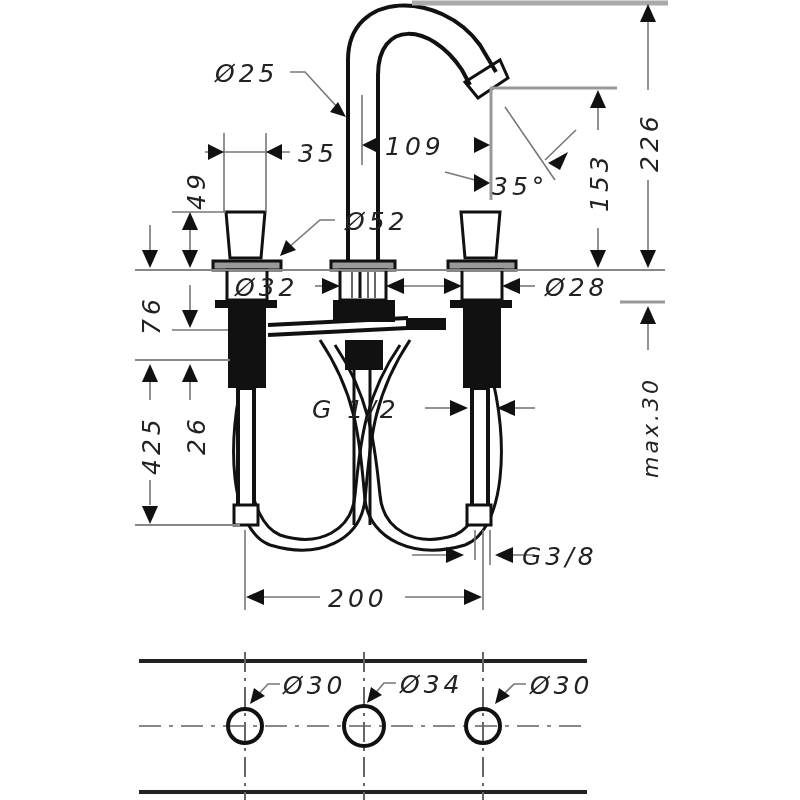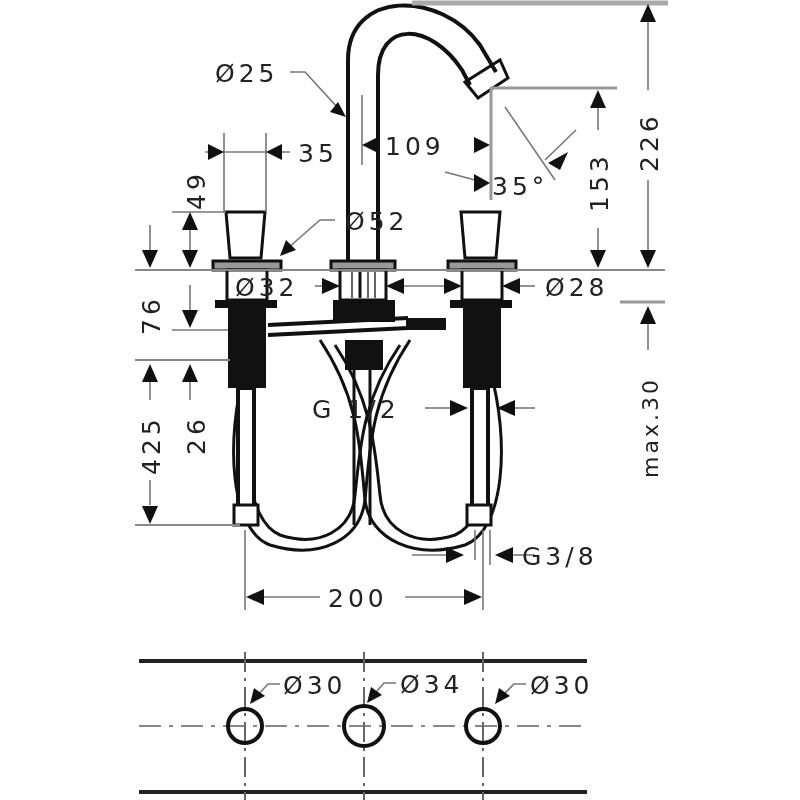--- a/index.html
+++ b/index.html
@@ -1,16 +1,16 @@
 <!DOCTYPE html>
 <html><head>
 <meta charset="utf-8">
 <style>
   html, body { margin:0; padding:0; background:#ffffff; }
-  #canvas { position:relative; width:800px; height:800px; background:#fff; overflow:hidden; }
+  #canvas { position:relative; width:800px; height:800px; background:#fff; overflow:hidden;font-style:italic; }
   svg { position:absolute; left:0; top:0; }
   .lbl { font-family:"DejaVu Sans", sans-serif; font-size:25px; fill:#222; letter-spacing:4px; }
   .thin { stroke:#777; stroke-width:1.6; fill:none; }
   .thick { stroke:#111; stroke-width:4; fill:none; }
   .med { stroke:#111; stroke-width:3; fill:none; }
   .arr { fill:#111; }
   .dash { stroke:#888; stroke-width:2; fill:none; stroke-dasharray:22 8 4 8; }
   .vdash { stroke:#666; stroke-width:2; fill:none; stroke-dasharray:20 6 3 6; }
 </style>
 </head>

